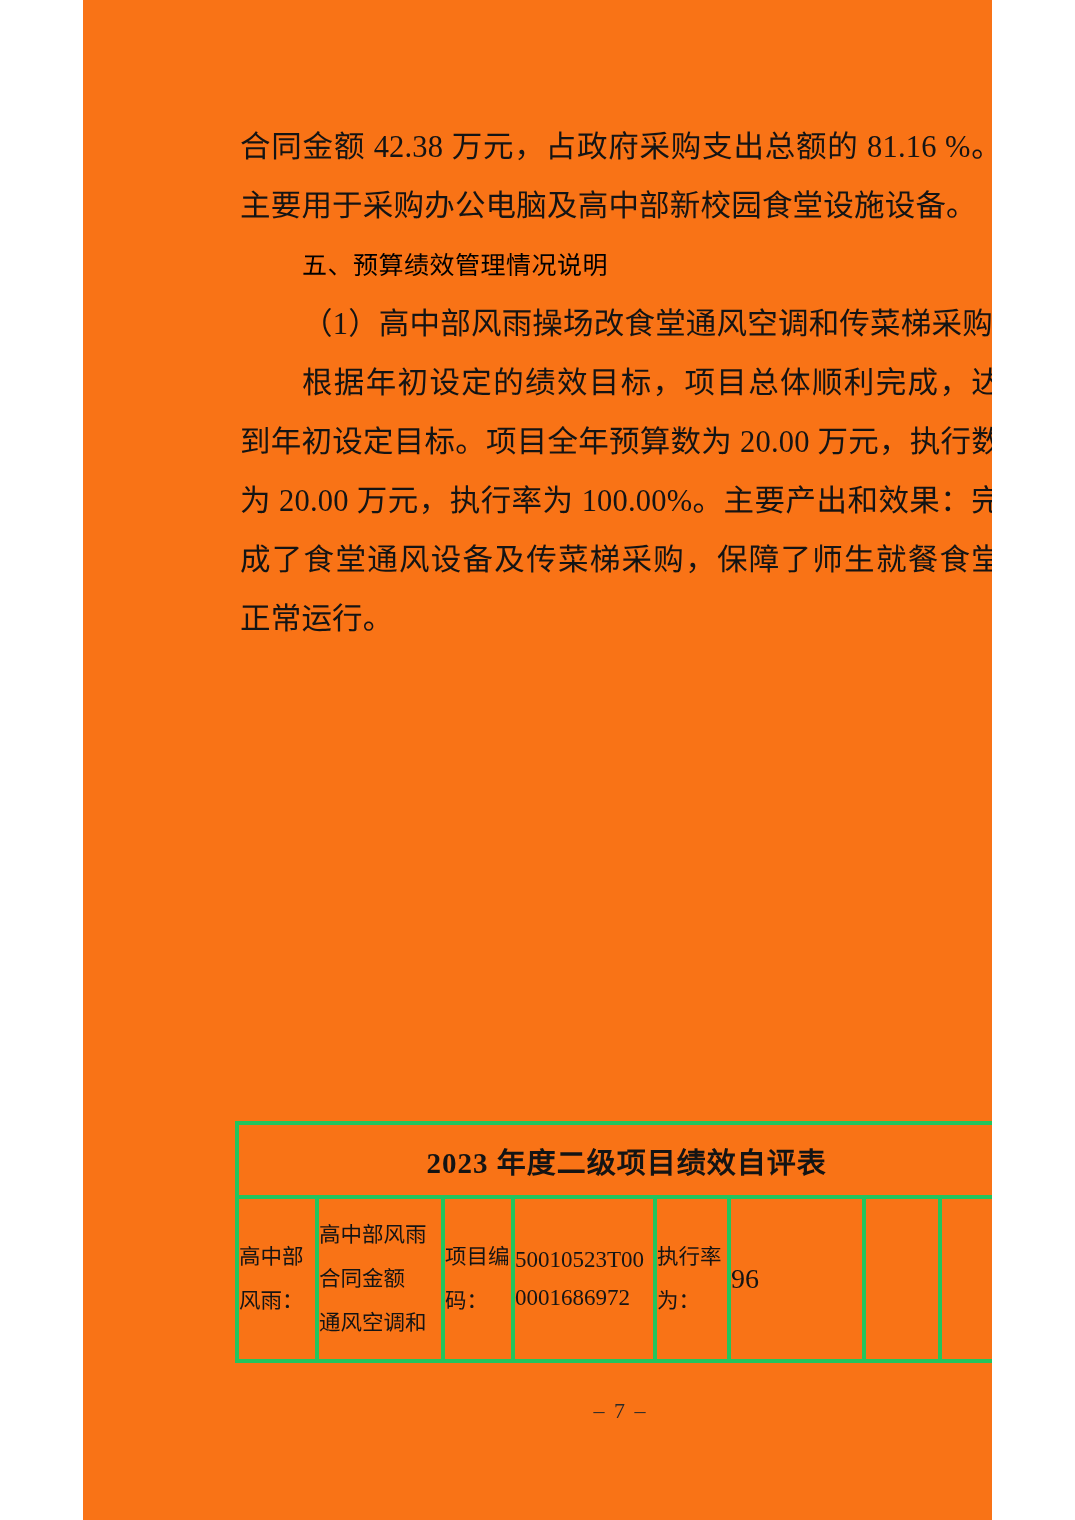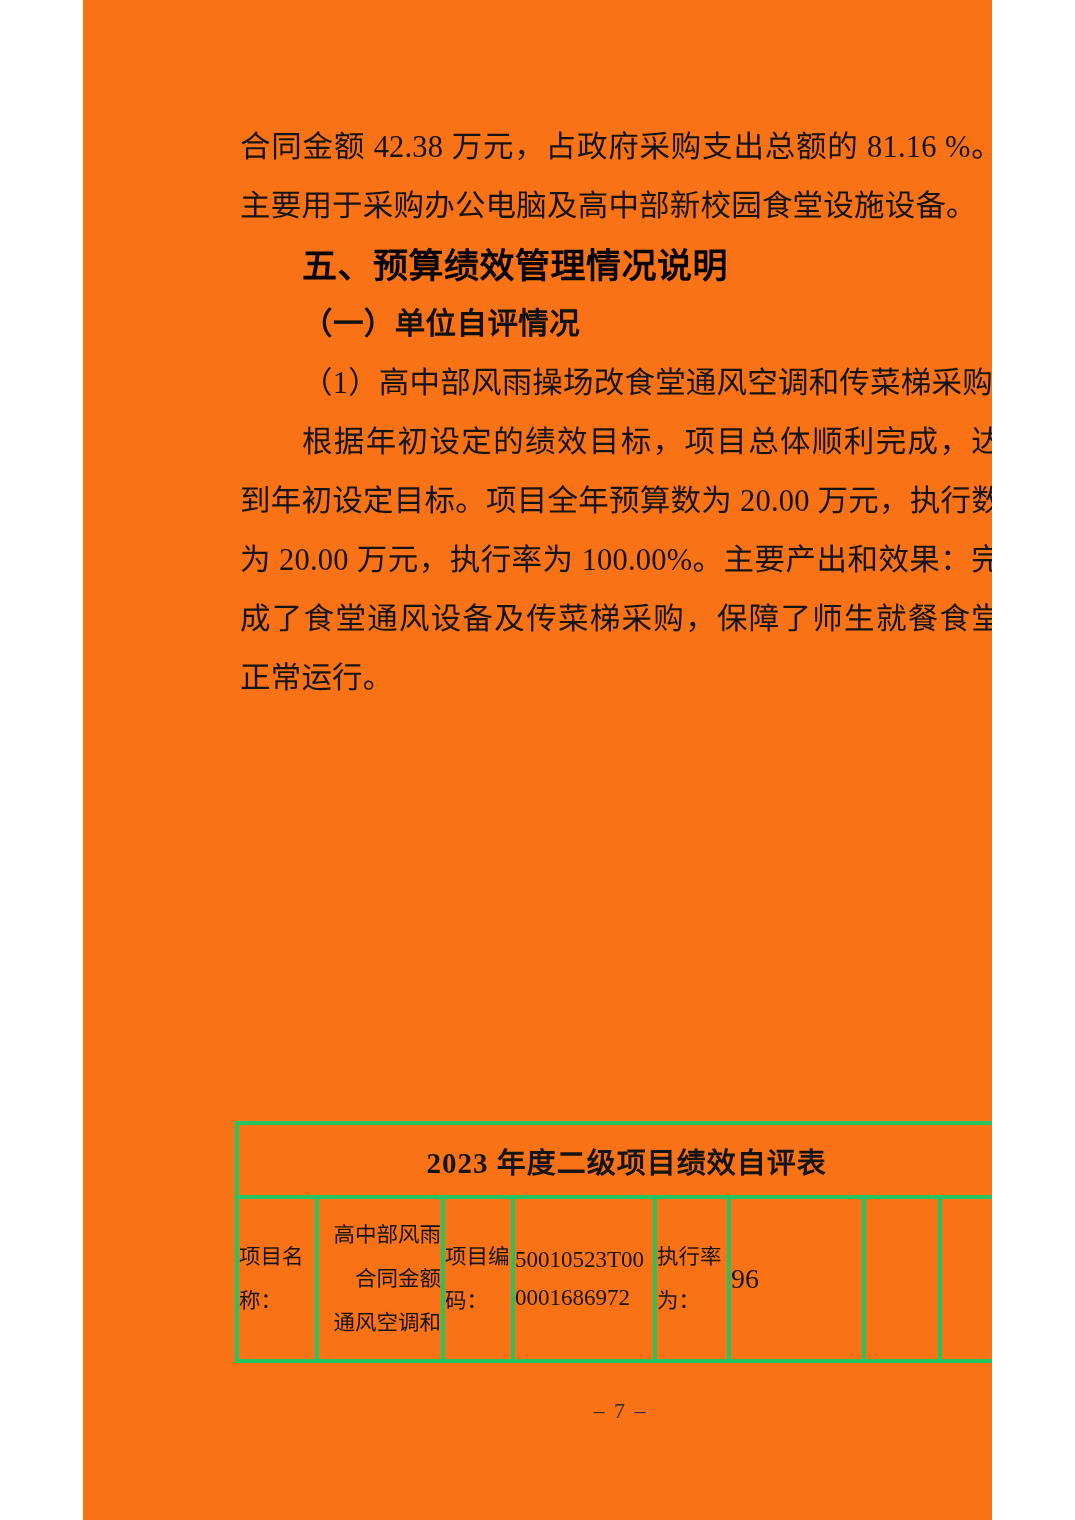--- a/index.html
+++ b/index.html
@@ -43,23 +43,23 @@
   }
   .para.noindent {
     text-indent: 0;
   }
   .para.short {
     text-align: left;
   }
 
   
   .h-main {
-    font-size: 35px;
+    font-size: 25px;
     line-height: 59px;
-    font-weight: bold;
+    font-weight: normal;
     text-indent: 62px;
     margin: 0;
     letter-spacing: 0.5px;
     color: #000;
     font-family: "Liberation Sans", "DejaVu Sans", sans-serif;
   }
   .h-sub {
     font-size: 30.5px;
     line-height: 59px;
     text-indent: 62px;
@@ -98,21 +98,21 @@
   .row-body td {
     height: 160px;
     font-size: 21.5px;
     line-height: 44px;
   }
   td.lbl {
     text-align: left;
     padding: 0 8px;
   }
   td.val {
-    text-align: right;
+    text-align: left;
     padding: 0 10px;
   }
   td.val-num {
     text-align: left;
     padding: 0 12px;
     font-size: 28px;
   }
   td.code {
     text-align: left;
     padding: 0 8px;
@@ -149,21 +149,20 @@
 <body>
 
 <div class="page">
 
   <div class="content">
 
     <p class="para noindent">合同金额 42.38 万元，占政府采购支出总额的 81.16 %。主要用于采购办公电脑及高中部新校园食堂设施设备。</p>
 
     <h2 class="h-main">五、预算绩效管理情况说明</h2>
 
-    <h3 class="h-sub">（一）单位自评情况</h3>
 
 
     <p class="para indent short">（1）高中部风雨操场改食堂通风空调和传菜梯采购</p>
 
     <p class="para indent">根据年初设定的绩效目标，项目总体顺利完成，达到年初设定目标。项目全年预算数为 20.00 万元，执行数为 20.00 万元，执行率为 100.00%。主要产出和效果：完成了食堂通风设备及传菜梯采购，保障了师生就餐食堂正常运行。</p>
 
   </div>
 
   <div class="tbl-wrap">
     <table class="report">
@@ -175,21 +174,21 @@
         <col class="c5">
           <col class="c6">
           <col class="c7">
           <col class="c8">
       </colgroup>
       <tbody>
         <tr>
           <td class="title-cell" colspan="8">2023 年度二级项目绩效自评表</td>
         </tr>
         <tr class="row-body">
-          <td class="lbl">项目名称：</td>
+          <td class="lbl">高中部风雨：</td>
           <td class="val">
             <span class="stack-line">高中部风雨</span>
             <span class="stack-line">合同金额</span>
             <span class="stack-line">通风空调和</span>
           </td>
           <td class="lbl">项目编码：</td>
           <td class="code">
             <span class="stack-line">50010523T00</span>
             <span class="stack-line">0001686972</span>
           </td>

